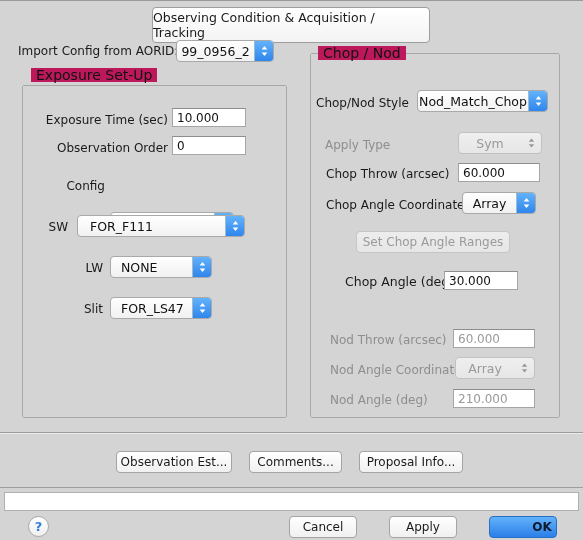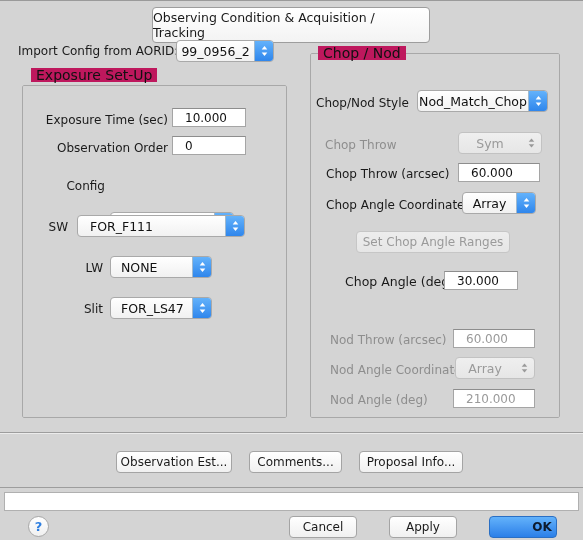--- a/index.html
+++ b/index.html
@@ -85,21 +85,21 @@
   .tfield {
     position: absolute;
     box-sizing: border-box;
     background: #ffffff;
     border: 1px solid #a5a5a5;
     border-top-color: #8d8d8d;
     font-size: 12px;
     color: #111;
     display: flex;
     align-items: center;
-    padding-left: 12px;
+    padding-left: 4px;
     overflow: hidden;
     white-space: nowrap;
   }
   .tfield.dim { color: #9a9a9a; }
 
   
   .combo {
     position: absolute;
     box-sizing: border-box;
     height: 22px;
@@ -285,21 +285,21 @@
 <div class="combo" style="left:417px; top:90px; width:131px;">
   <span class="ctext">Nod_Match_Chop</span>
   <span class="carrow">
     <svg width="9" height="14" viewBox="0 0 9 14">
       <path d="M4.5 2 L7.3 5.4 L1.7 5.4 Z" fill="#ffffff"></path>
       <path d="M4.5 12 L1.7 8.6 L7.3 8.6 Z" fill="#ffffff"></path>
     </svg>
   </span>
 </div>
 
-<div class="lbl dim" style="left:325px; top:139px;">Chop Throw</div>
+<div class="lbl dim" style="left:325px; top:139px;">Apply Type</div>
 <div class="combo dis" style="left:458px; top:132px; width:84px;">
   <span class="ctext">Sym</span>
   <span class="carrow">
     <svg width="9" height="14" viewBox="0 0 9 14">
       <path d="M4.5 2.5 L7.3 5.8 L1.7 5.8 Z" fill="#9a9a9a"></path>
       <path d="M4.5 11.5 L1.7 8.2 L7.3 8.2 Z" fill="#9a9a9a"></path>
     </svg>
   </span>
 </div>
 

